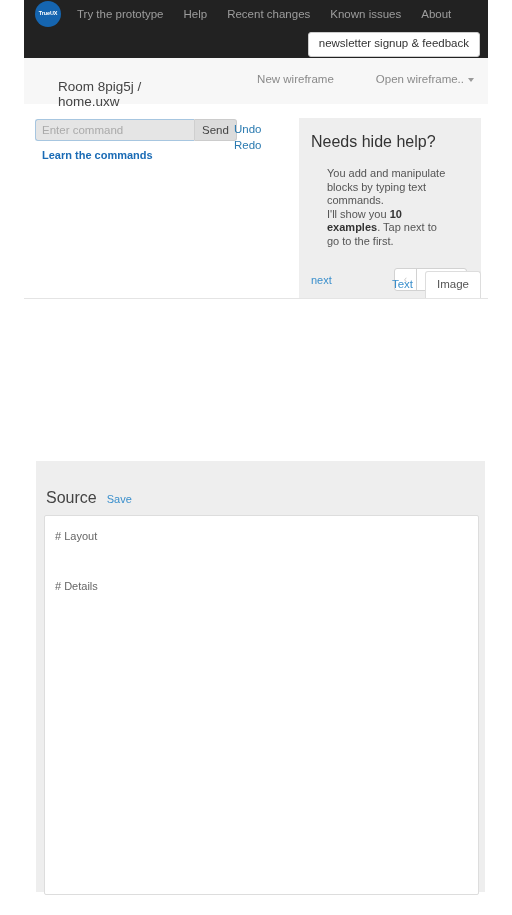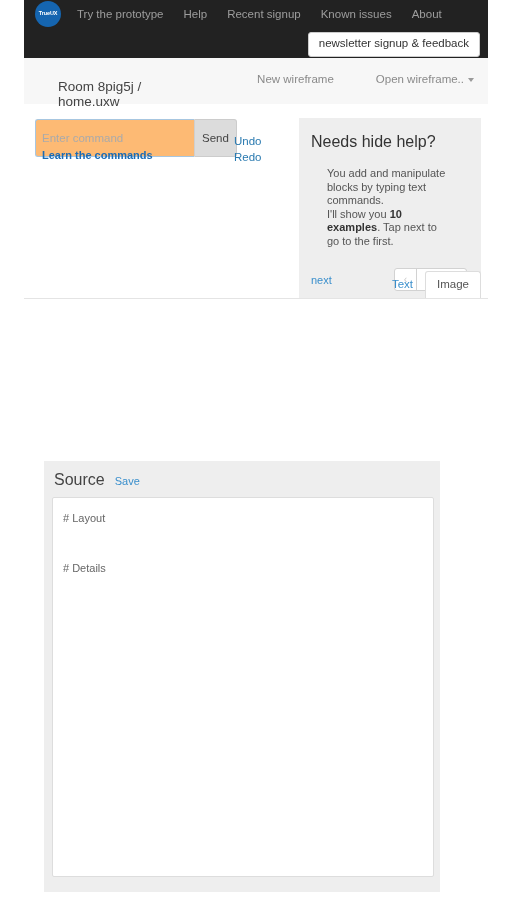--- a/index.html
+++ b/index.html
@@ -148,25 +148,25 @@
     top: 15px;
     display: flex;
     align-items: stretch;
   }
   .cmd-input {
     width: 146px;
     height: 20px;
     border: 1px solid #a7c6e0;
     border-right: none;
     border-radius: 3px 0 0 3px;
-    padding: 8px 6px;
+    padding: 0 6px;
     font-size: 11.5px;
     font-family: "Liberation Sans", sans-serif;
     color: #555555;
-    background: #fdba74;
+    background: #e5e5e5;
     outline: none;
     box-sizing: content-box;
   }
   .cmd-input::placeholder { color: #aaaaaa; }
   .send-btn {
     border: 1px solid #cccccc;
     border-left: 1px solid #cfcfcf;
     border-radius: 0 3px 3px 0;
     background: #dcdcdc;
     color: #444444;
@@ -182,21 +182,21 @@
     top: 45px;
     color: #1a6bb5;
     font-size: 11px;
     font-weight: bold;
     text-decoration: none;
     cursor: pointer;
   }
   .undo-redo {
     position: absolute;
     left: 210px;
-    top: 30px;
+    top: 18px;
     display: flex;
     flex-direction: column;
     gap: 2px;
   }
   .undo-redo a {
     color: #2a7ab0;
     font-size: 11.5px;
     text-decoration: none;
     cursor: pointer;
     line-height: 14px;
@@ -304,26 +304,25 @@
     width: 464px;
     height: 152px;
     background: #ffffff;
   }
 
   
   .source-panel {
     position: absolute;
     left: 36px;
     top: 461px;
-    width: 396px;
+    width: 449px;
     height: 431px;
     background: #eeeeee;
     box-sizing: border-box;
-    padding: 10px 6px 8px 8px;
-    margin-left: 8px;
+    padding: 28px 6px 8px 8px;
   }
   .source-head {
     display: flex;
     align-items: baseline;
     gap: 10px;
     padding: 0 0 8px 2px;
   }
   .source-title {
     margin: 0;
     font-size: 16px;
@@ -359,21 +358,21 @@
 
 <div class="navbar">
   <div class="nav-row">
     <div class="brand">
       <div class="brand-circle">
         <span class="brand-text">TrueUX</span>
       </div>
     </div>
     <a class="nav-link" href="#">Try the prototype</a>
     <a class="nav-link" href="#">Help</a>
-    <a class="nav-link" href="#">Recent signup</a>
+    <a class="nav-link" href="#">Recent changes</a>
     <a class="nav-link" href="#">Known issues</a>
     <a class="nav-link" href="#">About</a>
   </div>
   <div class="newsletter-wrap">
     <button class="newsletter-btn">newsletter signup &amp; feedback</button>
   </div>
 </div>
 
 <div class="room-header">
   <h1 class="room-title">

